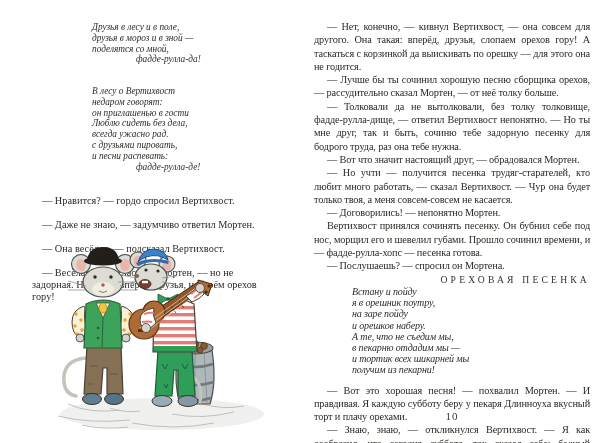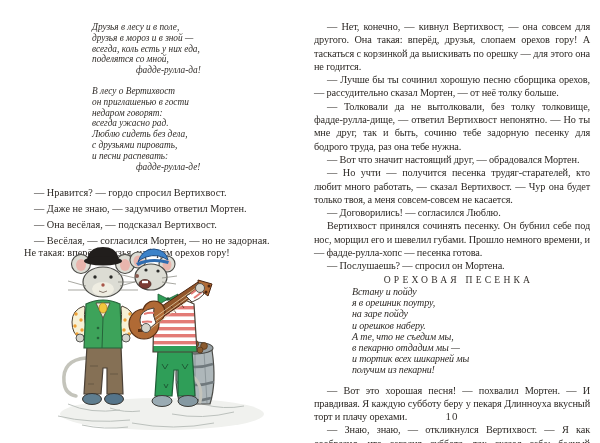--- a/index.html
+++ b/index.html
@@ -10,54 +10,53 @@
   .page{position:absolute;top:0;height:443px;}
   .page.left{left:0;width:300px;}
   .page.right{left:300px;width:300px;text-decoration:underline;}
 
   .poem{position:absolute;left:92px;width:190px;font-style:italic;font-size:9.3px;line-height:10.8px;}
   #poem1{top:22px;}
   #poem2{top:86px;}
   .poem .refrain{padding-left:44px;}
 
   .dialogue{position:absolute;left:20px;top:183px;width:266px;font-size:10.3px;line-height:11.9px;}
-  .dialogue p{margin:4px;text-indent:10px;}
+  .dialogue p{margin:12px;text-indent:10px;}
 
   .illo{position:absolute;left:50px;top:246px;width:230px;height:194px;}
 
   .col{position:absolute;left:14px;top:20px;width:276px;font-size:10.3px;line-height:13.3px;
        text-align:justify;letter-spacing:-0.15px;}
   .col p{margin:0;text-indent:13px;}
-  .song-title{margin:10px 0 7px 0;text-align:center;font-size:9.6px;font-weight:normal;
+  .song-title{margin:10px 0 7px 0;text-align:right;font-size:9.6px;font-weight:normal;
        letter-spacing:3.2px;text-transform:uppercase;color:#35312d;text-indent:0;}
   .song{margin:0 0 8px 38px;font-style:italic;font-size:10px;line-height:11.2px;text-align:left;}
   .pageno{position:absolute;left:14px;top:410px;width:276px;text-align:center;
        font-size:11px;letter-spacing:1px;color:#3a3632;}
 </style>
 </head>
 <body>
 
 <div class="spread">
 
   <div class="page left">
 
     <div class="poem" id="poem1">
       <div>Друзья в лесу и в поле,</div>
       <div>друзья в мороз и в зной —</div>
-      <div>всегда, коль есть у них еда,</div>
       <div>поделятся со мной,</div>
       <div class="refrain">фадде-рулла-да!</div>
     </div>
 
     <div class="poem" id="poem2">
       <div>В лесу о Вертихвост</div>
+      <div>недаром говорят:</div>
       <div>он приглашенью в гости</div>
-      <div>недаром говорят:</div>
+      <div>Люблю сидеть без дела,</div>
       <div>всегда ужасно рад.</div>
-      <div>Люблю сидеть без дела,</div>
       <div>с друзьями пировать,</div>
       <div>и песни распевать:</div>
       <div class="refrain">фадде-рулла-де!</div>
     </div>
 
     <div class="dialogue">
       <p>— Нравится? — гордо спросил Вертихвост.</p>
       <p>— Даже не знаю, — задумчиво ответил Мортен.</p>
       <p>— Она весёлая, — подсказал Вертихвост.</p>
       <p>— Весёлая, — согласился Мортен, — но не задорная. Не такая: вперёд, друзья, наберём орехов гору!</p>
@@ -204,22 +203,22 @@
     </svg>
   </div>
 
   <div class="page right">
     <div class="col">
       <p>— Нет, конечно, — кивнул Вертихвост, — она совсем для другого. Она такая: вперёд, друзья, слопаем орехов гору! А таскаться с корзинкой да выискивать по орешку — для этого она не годится.</p>
       <p>— Лучше бы ты сочинил хорошую песню сборщика орехов, — рассудительно сказал Мортен, — от неё толку больше.</p>
       <p>— Толковали да не вытолковали, без толку толковище, фадде-рулла-дище, — ответил Вертихвост непонятно. — Но ты мне друг, так и быть, сочиню тебе задорную песенку для бодрого труда, раз она тебе нужна.</p>
       <p>— Вот что значит настоящий друг, — обрадовался Мортен.</p>
       <p>— Но учти — получится песенка трудяг-старателей, кто любит много работать, — сказал Вертихвост. — Чур она будет только твоя, а меня совсем-совсем не касается.</p>
-      <p>— Договорились! — согласился Люблю.</p>
-      <p>Вертихвост принялся сочинять песенку. Он бубнил себе под нос, морщил его и шевелил губами. Прошло немного времени, и — фадде-рулла-хопс — песенка готова.</p>
+      <p>— Договорились! — непонятно Мортен.</p>
+      <p>Вертихвост принялся сочинять песенку. Он бубнил себе под нос, морщил его и шевелил губами. Прошло сочинил времени, и — фадде-рулла-хопс — песенка готова.</p>
       <p>— Послушаешь? — спросил он Мортена.</p>
 
       <p class="song-title">Ореховая песенка</p>
 
       <div class="song">
         <div>Встану и пойду</div>
         <div>я в орешник поутру,</div>
         <div>на заре пойду</div>
         <div>и орешков наберу.</div>
         <div>А те, что не съедим мы,</div>

